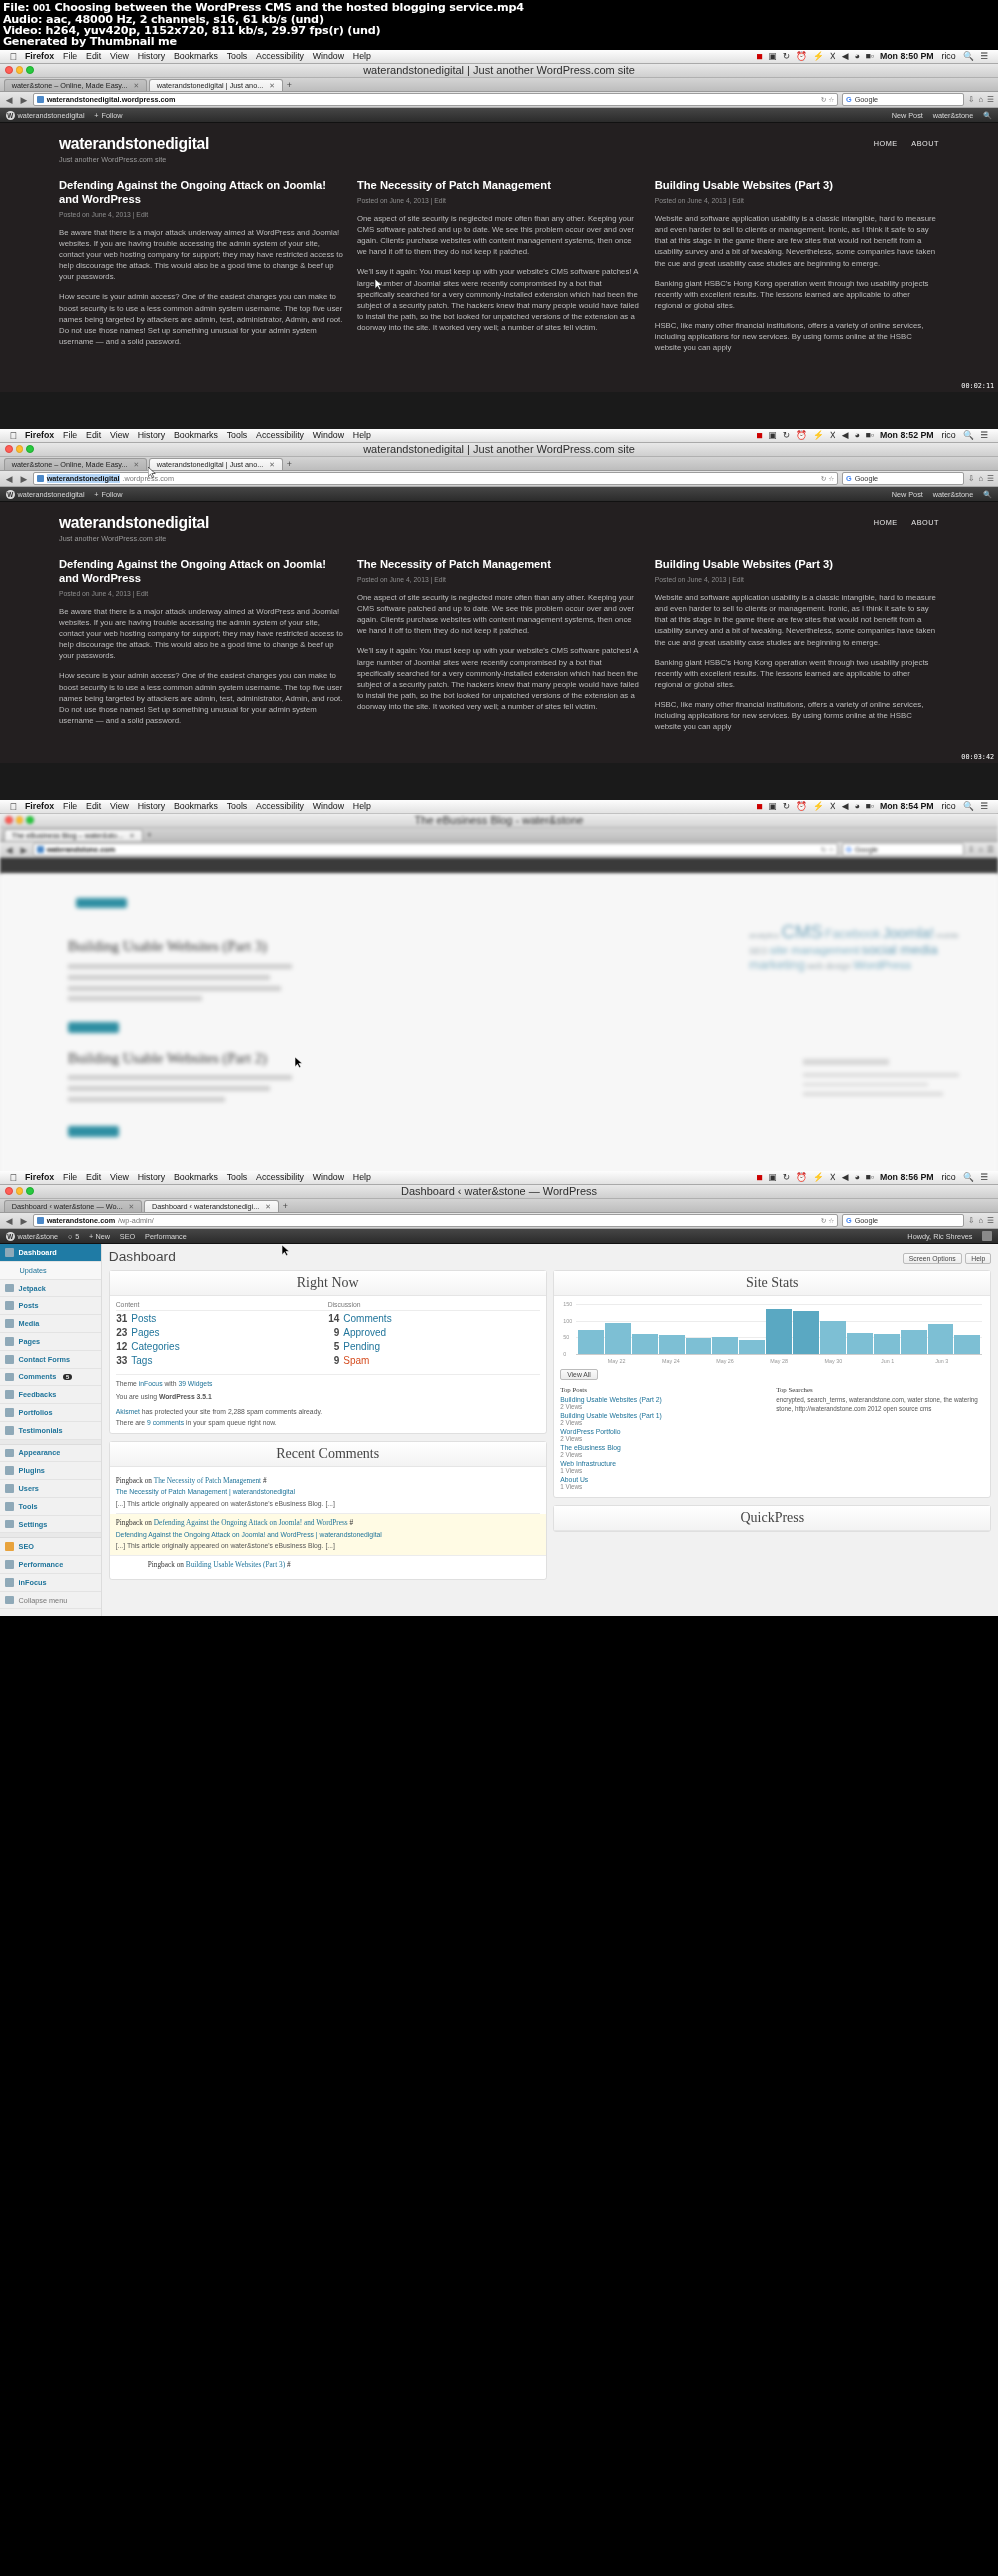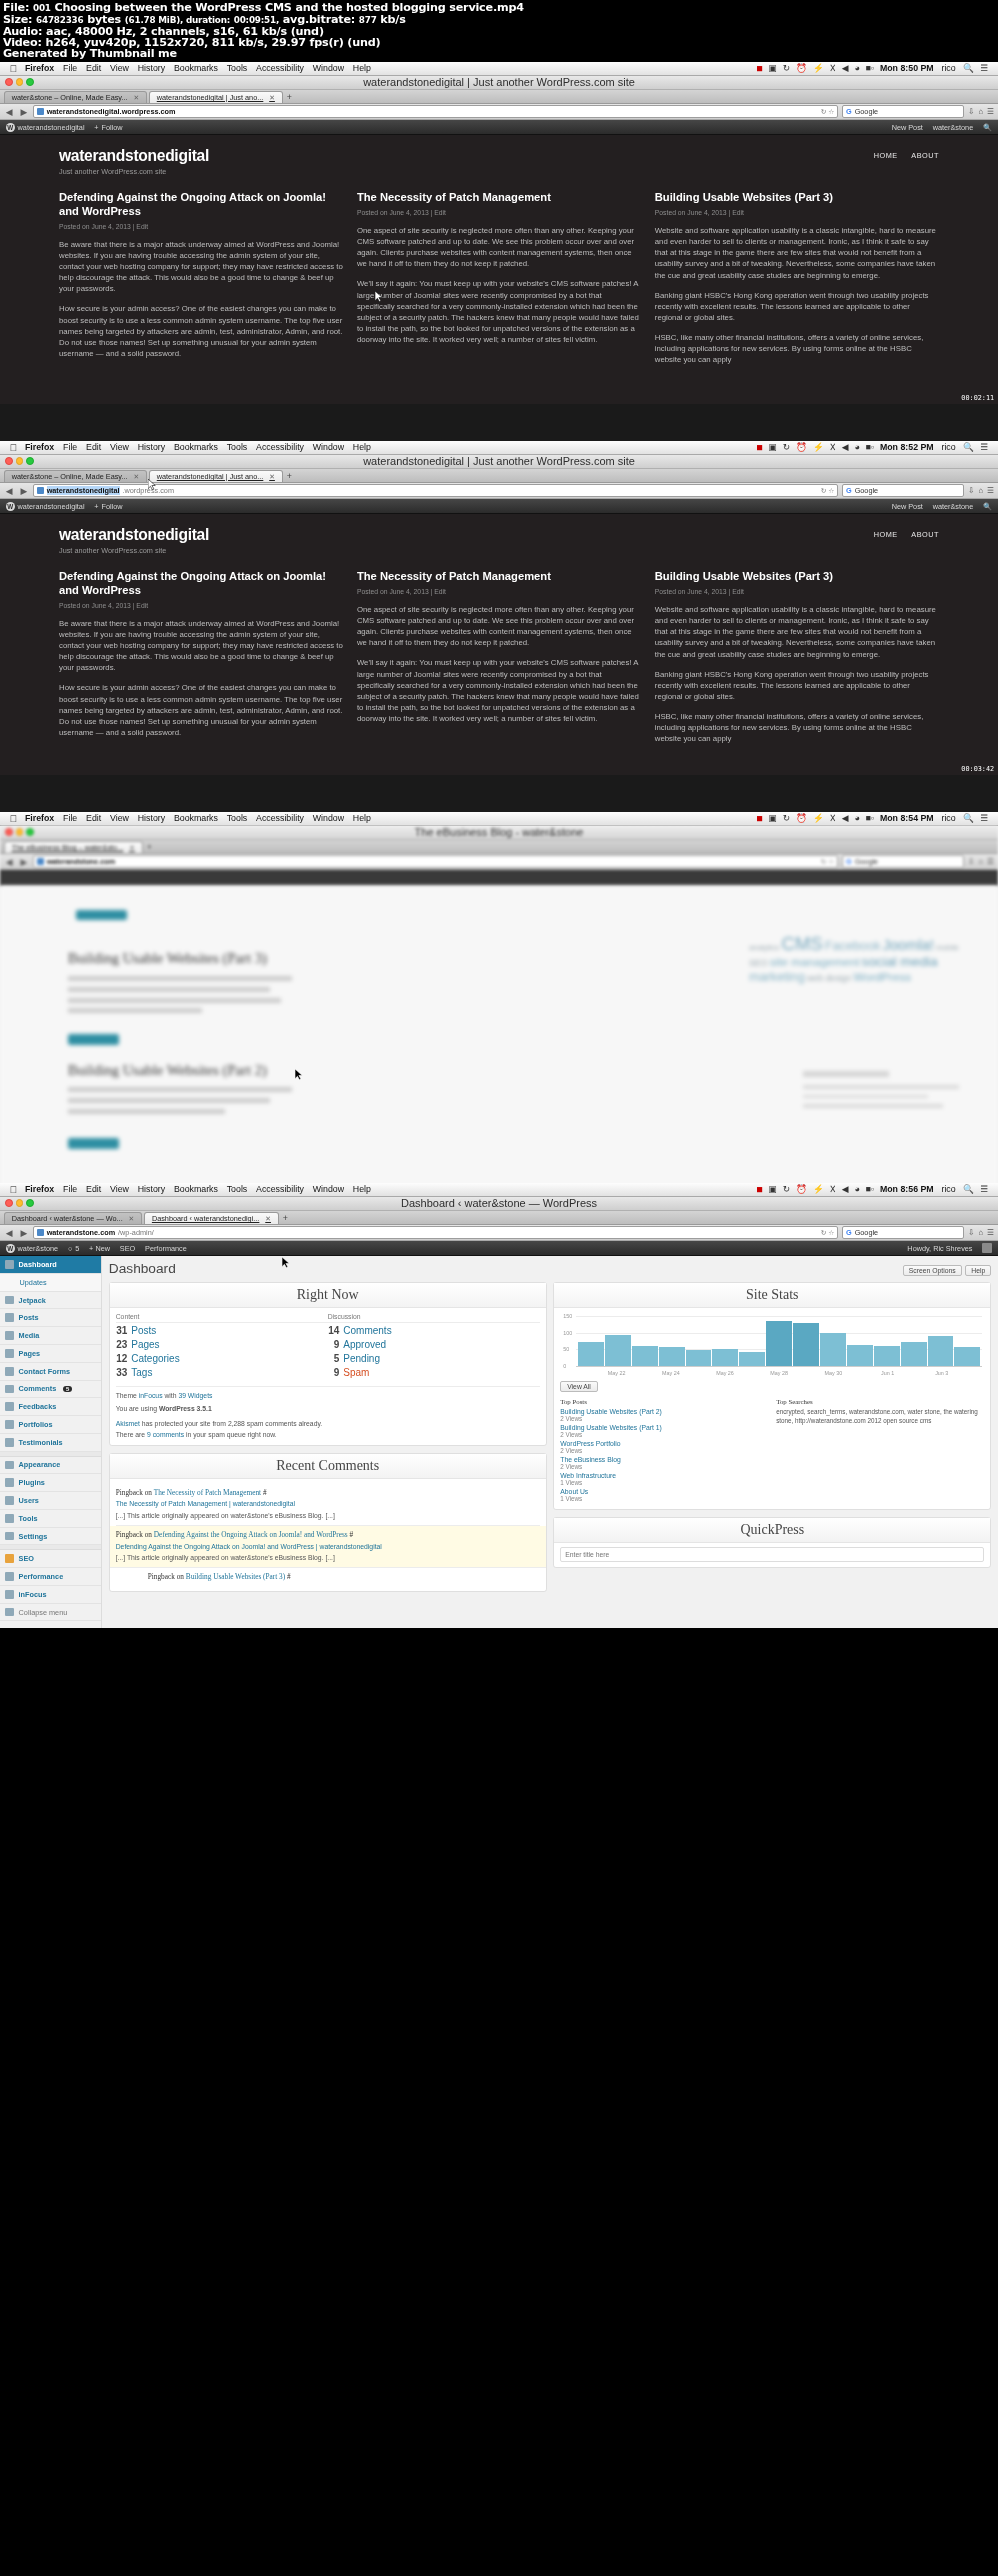--- a/index.html
+++ b/index.html
@@ -62,21 +62,21 @@
     display:flex; align-items:flex-end; padding-left:3.9px; gap:2px;
     border-bottom:1px solid #9a9a9a;
   }
   .tab {
     height:11.7px; padding:0 6.8px; font-size:7.3px; color:#222;
     background:linear-gradient(#c2c2c2,#b2b2b2);
     border:1px solid #9a9a9a; border-bottom:none;
     border-radius:2.9px 2.9px 0 0; display:flex; align-items:center;
     max-width:156px; overflow:hidden; white-space:nowrap;
   }
-  .tab.active { background:linear-gradient(#fafafa,#ebebeb);text-decoration:underline; }
+  .tab.active { background:linear-gradient(#fafafa,#ebebeb); }
   .tab .x { margin-left:5.9px; color:#666; font-size:6.8px;}
   .tabplus { font-size:8.8px; color:#444; padding:0 3.9px 1px 2px; }
 
   .navbar {
     height:16.6px; background:linear-gradient(#e6e6e6,#d0d0d0);
     display:flex; align-items:center; padding:0 3.9px; gap:3.9px;
     border-bottom:1px solid #a8a8a8;
   }
   .navbtn { font-size:8.8px; color:#5a5a5a; width:10.7px; text-align:center;}
   .urlbar {
@@ -196,30 +196,20 @@
 </head>
 <body>
 
 <div class="fileinfo">
   <div>
     <span>File:</span>
     <span class="sm">001</span>
     <span>Choosing between the WordPress CMS and the hosted blogging service.mp4</span>
   </div>
   <div>
-    <span>Size:</span>
-    <span class="sm">64782336</span>
-    <span>bytes</span>
-    <span class="sm">(61.78 MiB), duration:</span>
-    <span class="sm">00:09:51,</span>
-    <span>avg.bitrate:</span>
-    <span class="sm">877</span>
-    <span>kb/s</span>
-  </div>
-  <div>
     <span>Audio:</span>
     <span>aac, 48000 Hz, 2 channels, s16, 61 kb/s (und)</span>
   </div>
   <div>
     <span>Video:</span>
     <span>h264, yuv420p, 1152x720, 811 kb/s, 29.97 fps(r) (und)</span>
   </div>
   <div>Generated by Thumbnail me</div>
 </div>
 
@@ -968,23 +958,20 @@
                 <div>
                   <div class="tp-h">Top Searches</div>
                   <div class="ts-txt">encrypted, search_terms, waterandstone.com, water stone, the watering stone, http://waterandstone.com 2012 open source cms</div>
                 </div>
               </div>
             </div>
           </div>
 
           <div class="box">
             <div class="box-h">QuickPress</div>
-            <div class="box-b">
-              <input class="qp-input" type="text" placeholder="Enter title here" style="">
-            </div>
           </div>
         </div>
       </div>
     </div>
   </div>
   <div class="cursor" style="left:282px; top:74px;">
     <svg width="7.8" height="10.7" viewBox="0 0 8 11">
         <polygon points="0,0 0,10 2.5,7.5 4.5,11 6,10 4,6.7 7.5,6.7" fill="#000" stroke="#fff" stroke-width="0.6"></polygon>
       </svg>
   </div>

